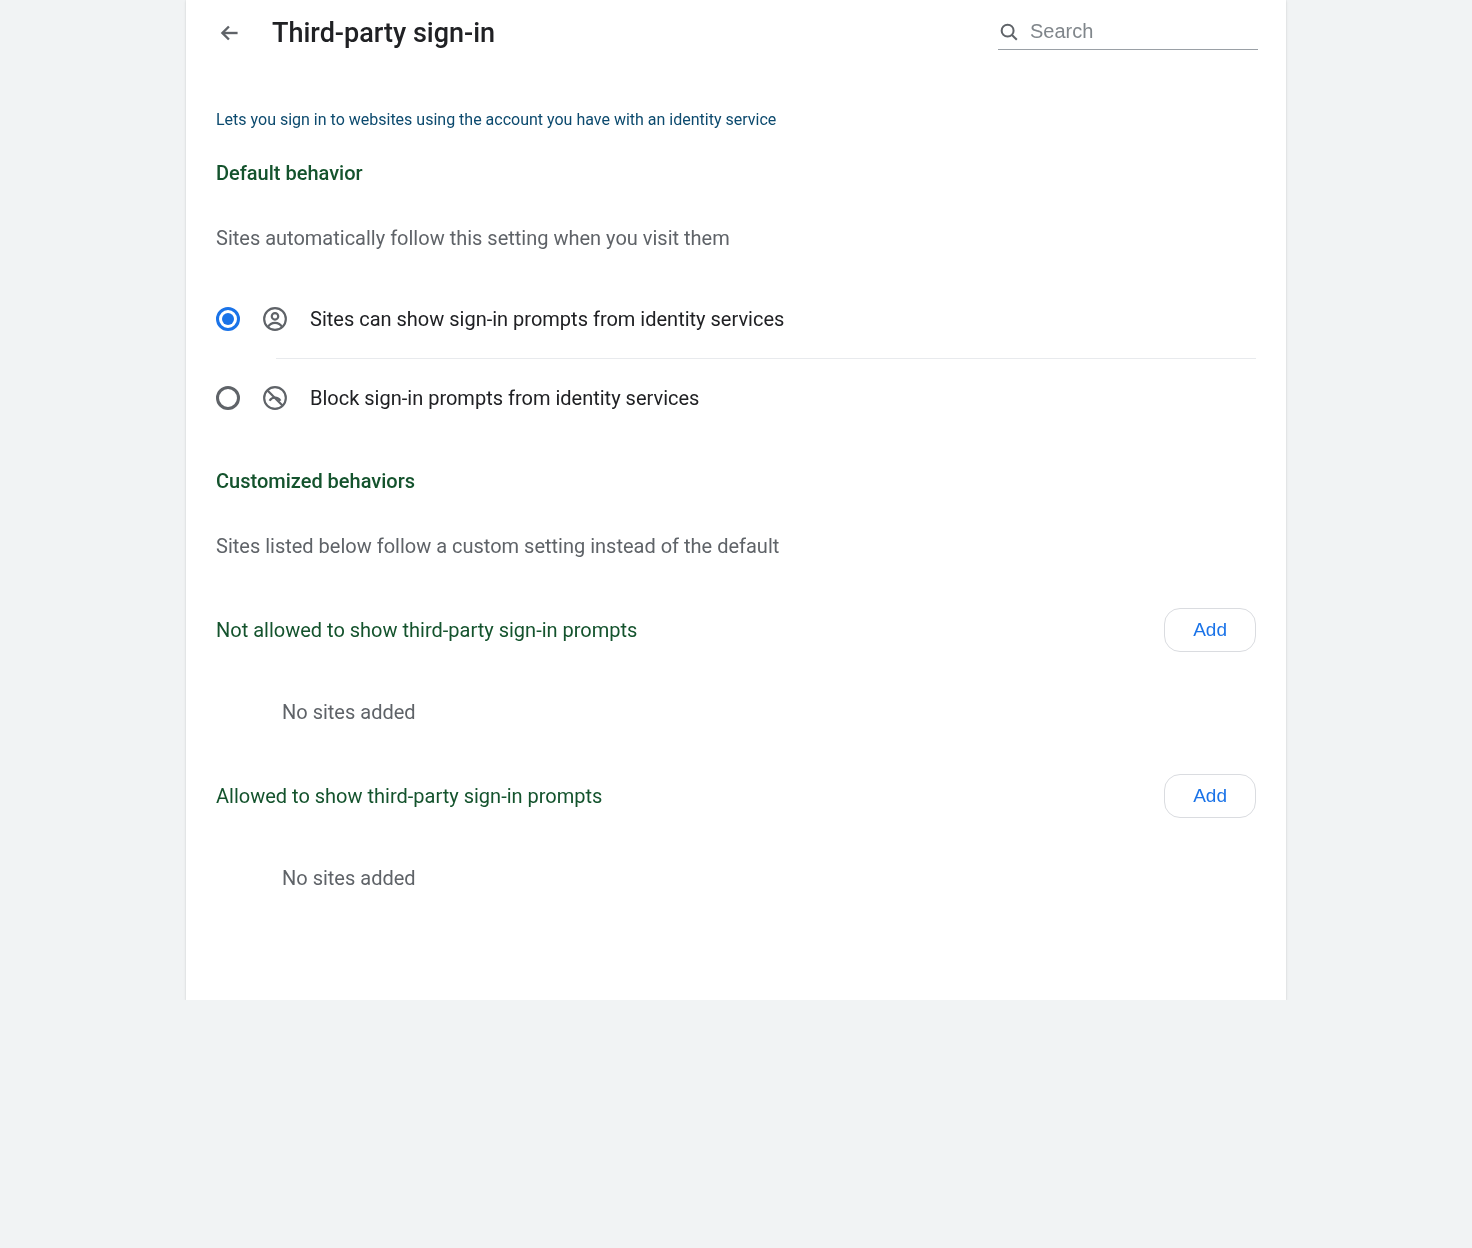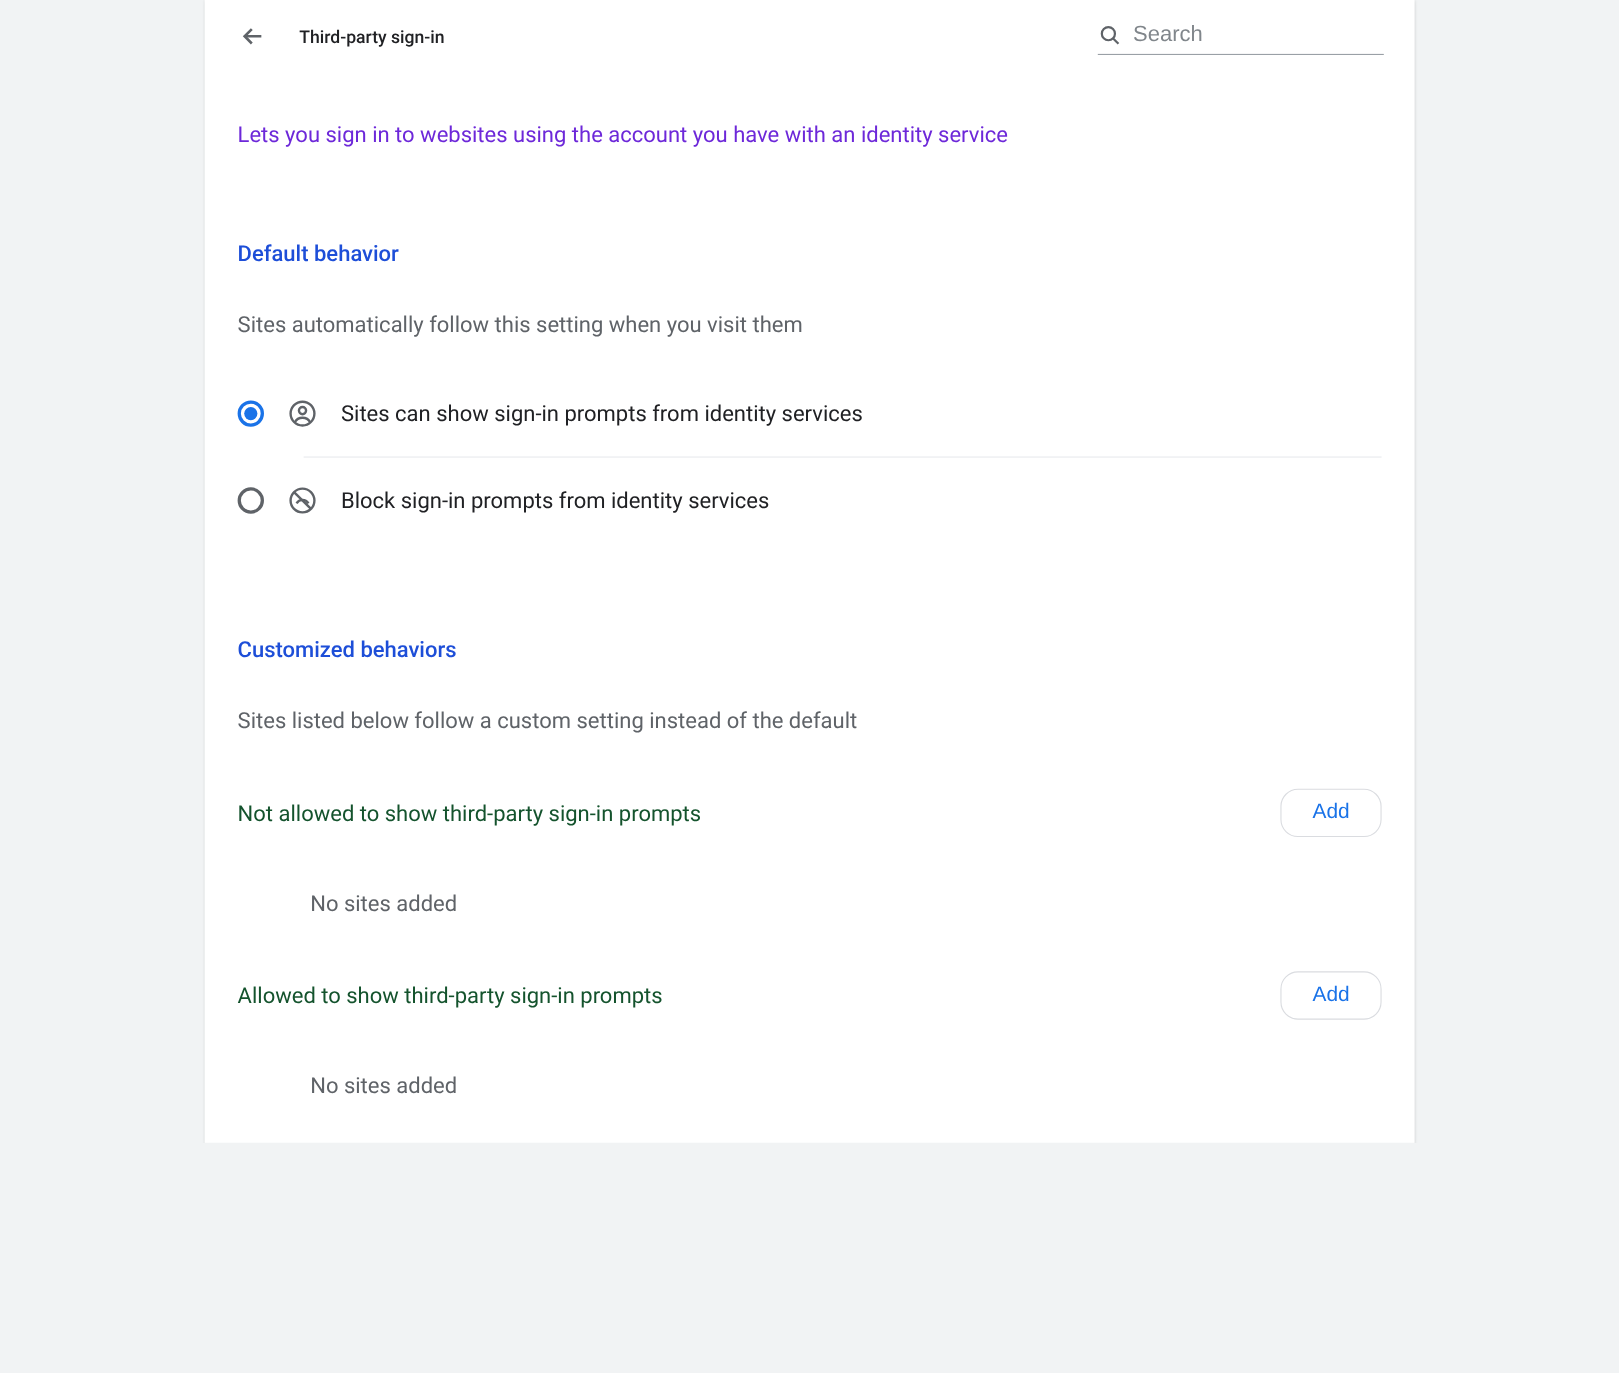--- a/index.html
+++ b/index.html
@@ -30,21 +30,21 @@
   .back-button {
     width: 28px;
     height: 28px;
     display: flex;
     align-items: center;
     justify-content: center;
     cursor: pointer;
     color: #5f6368;
   }
   .page-title {
-    font-size: 16px;
+    font-size: 27px;
     font-weight: 500;
     color: #202124;
     flex: 1;
   }
   .search-container {
     display: flex;
     align-items: center;
     border-bottom: 1px solid #9aa0a6;
     padding: 4px 0 6px 0;
     width: 260px;
@@ -66,29 +66,29 @@
     background: transparent;
     flex: 1;
   }
   .search-input::placeholder {
     color: #80868b;
   }
   .content {
     padding: 40px 30px 40px 30px;
   }
   .description {
-    font-size: 20px;
-    color: #6d28d9;
+    font-size: 16px;
+    color: #0c4a6e;
     font-weight: 400;
   }
   .section-title {
     font-size: 20px;
     font-weight: 500;
-    color: #1d4ed8;
-    margin-top: 84px;
+    color: #14532d;
+    margin-top: 32px;
   }
   .section-subtitle {
     font-size: 20px;
     color: #5f6368;
     font-weight: 400;
     margin-top: 41px;
   }
   .radio-group {
     margin-top: 30px;
   }

